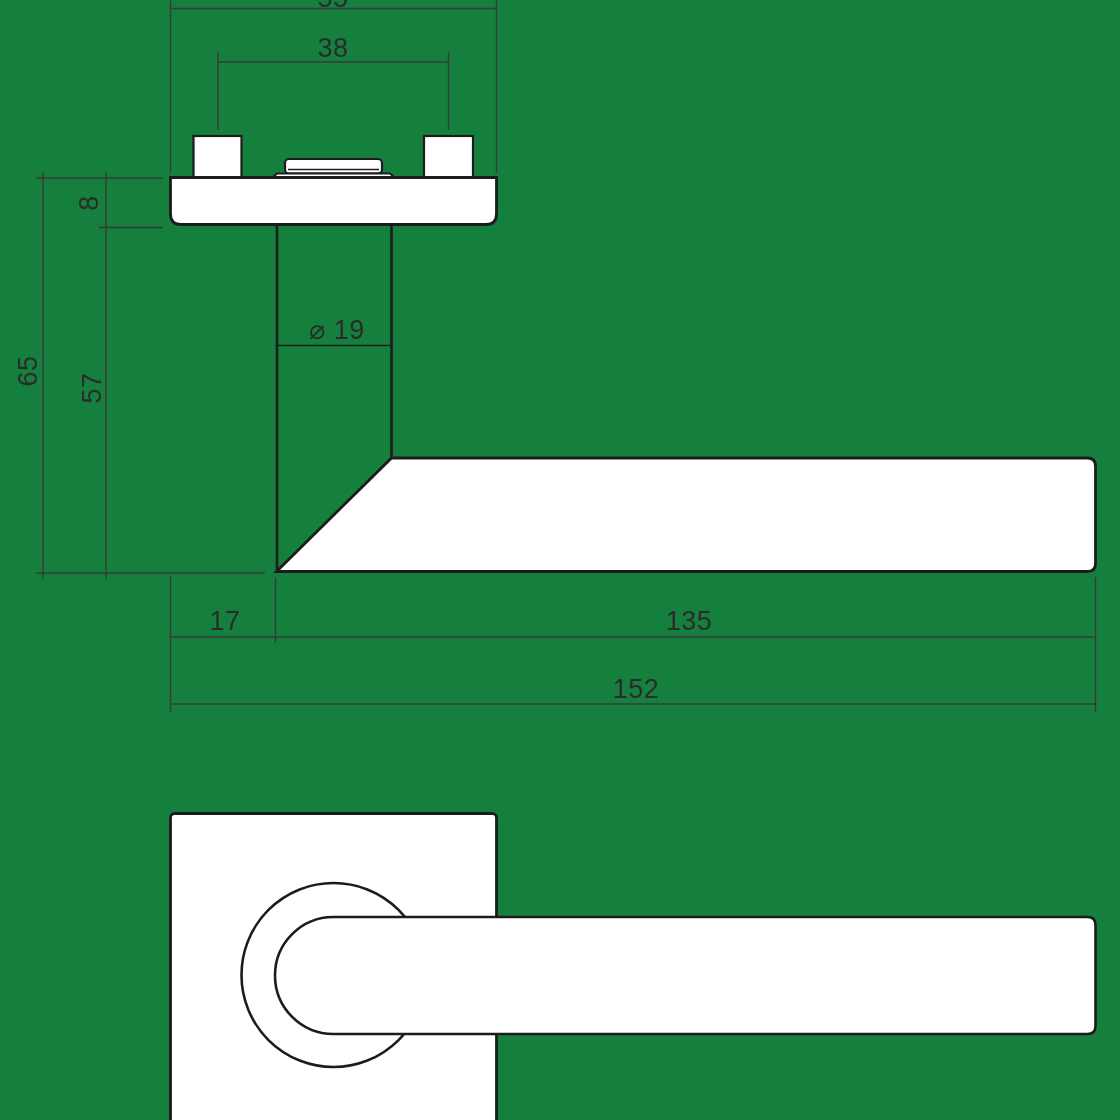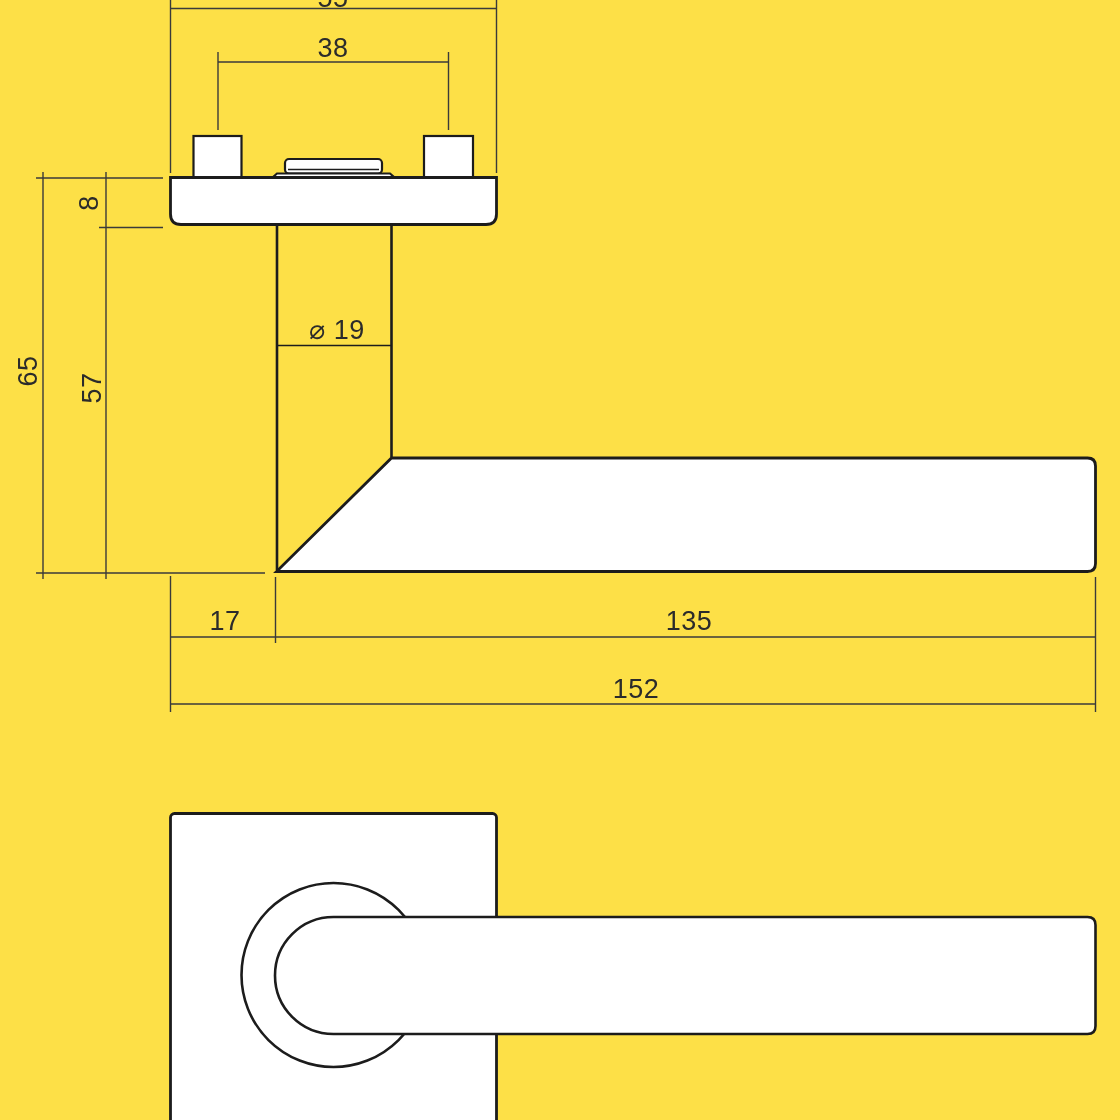--- a/index.html
+++ b/index.html
@@ -8,21 +8,21 @@
     background: #ffffff;
     width: 1120px;
     height: 1120px;
     overflow: hidden;
     font-family: "Liberation Sans", "DejaVu Sans", sans-serif;
   }
   .stage {
     position: relative;
     width: 1120px;
     height: 1120px;
-    background: #fde047;
+    background: #15803d;
   }
   svg { display: block; }
   .obj {
     fill: #ffffff;
     stroke: #1c1c1c;
     stroke-width: 2.8;
   }
   .obj-light {
     fill: #ffffff;
     stroke: #1c1c1c;

